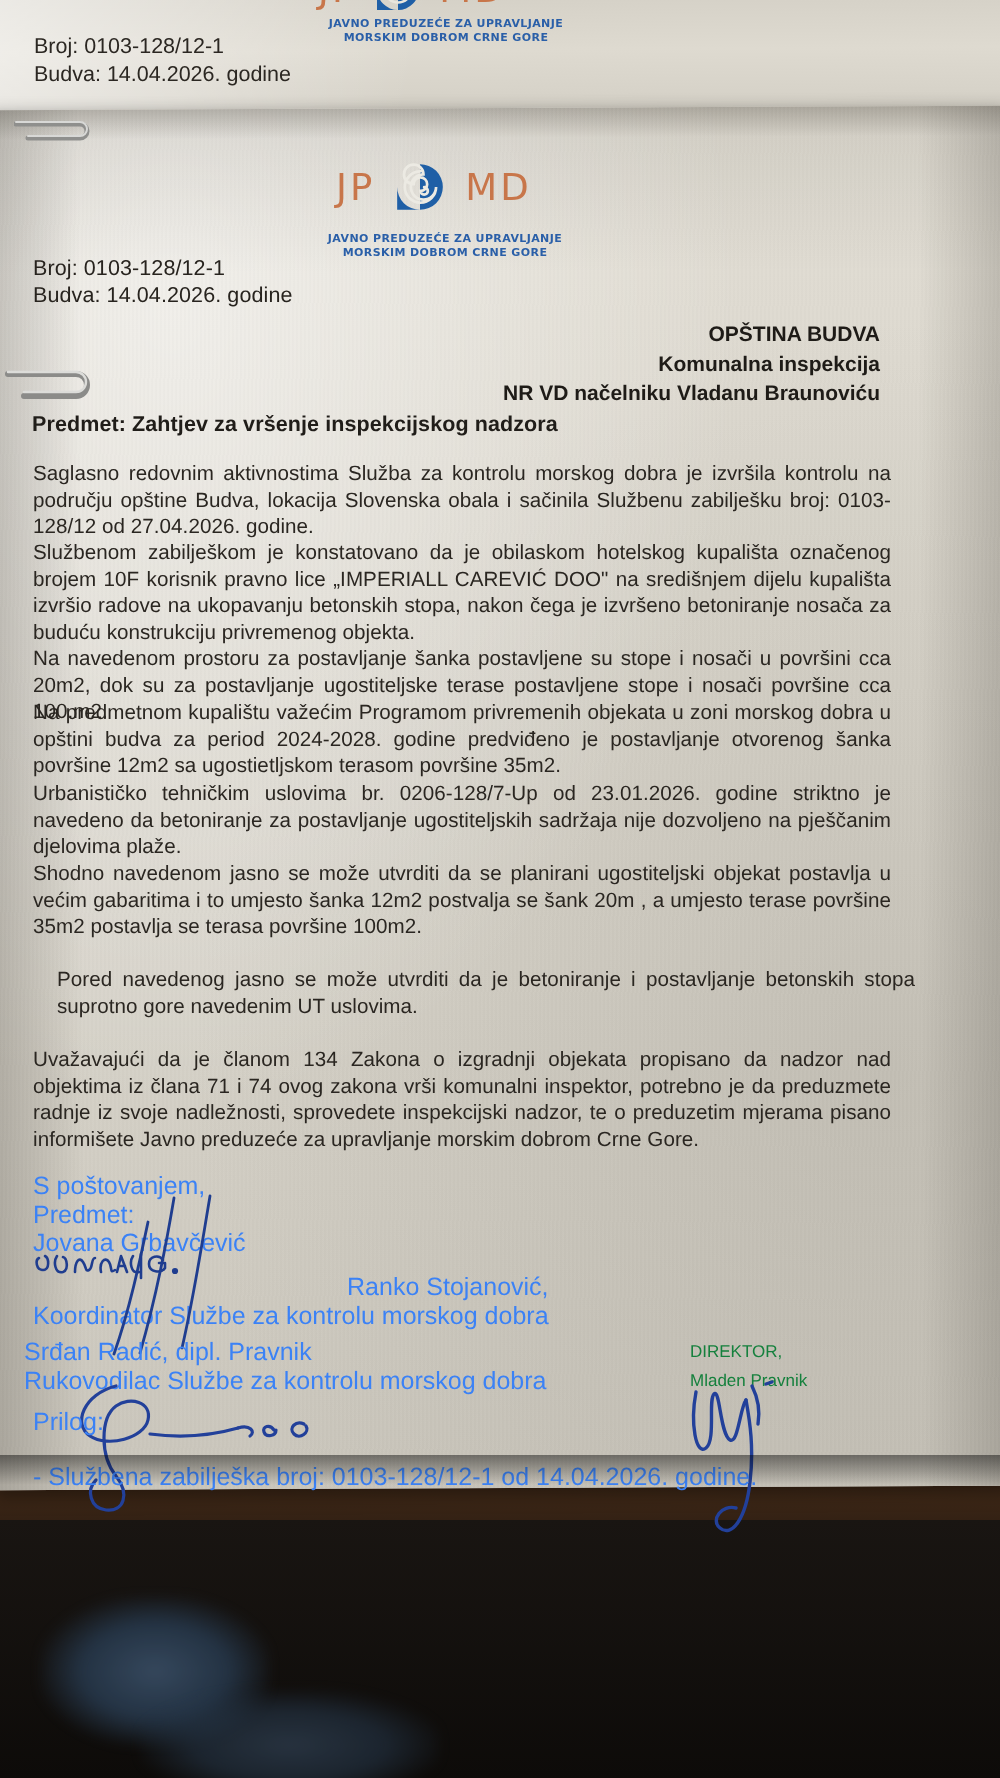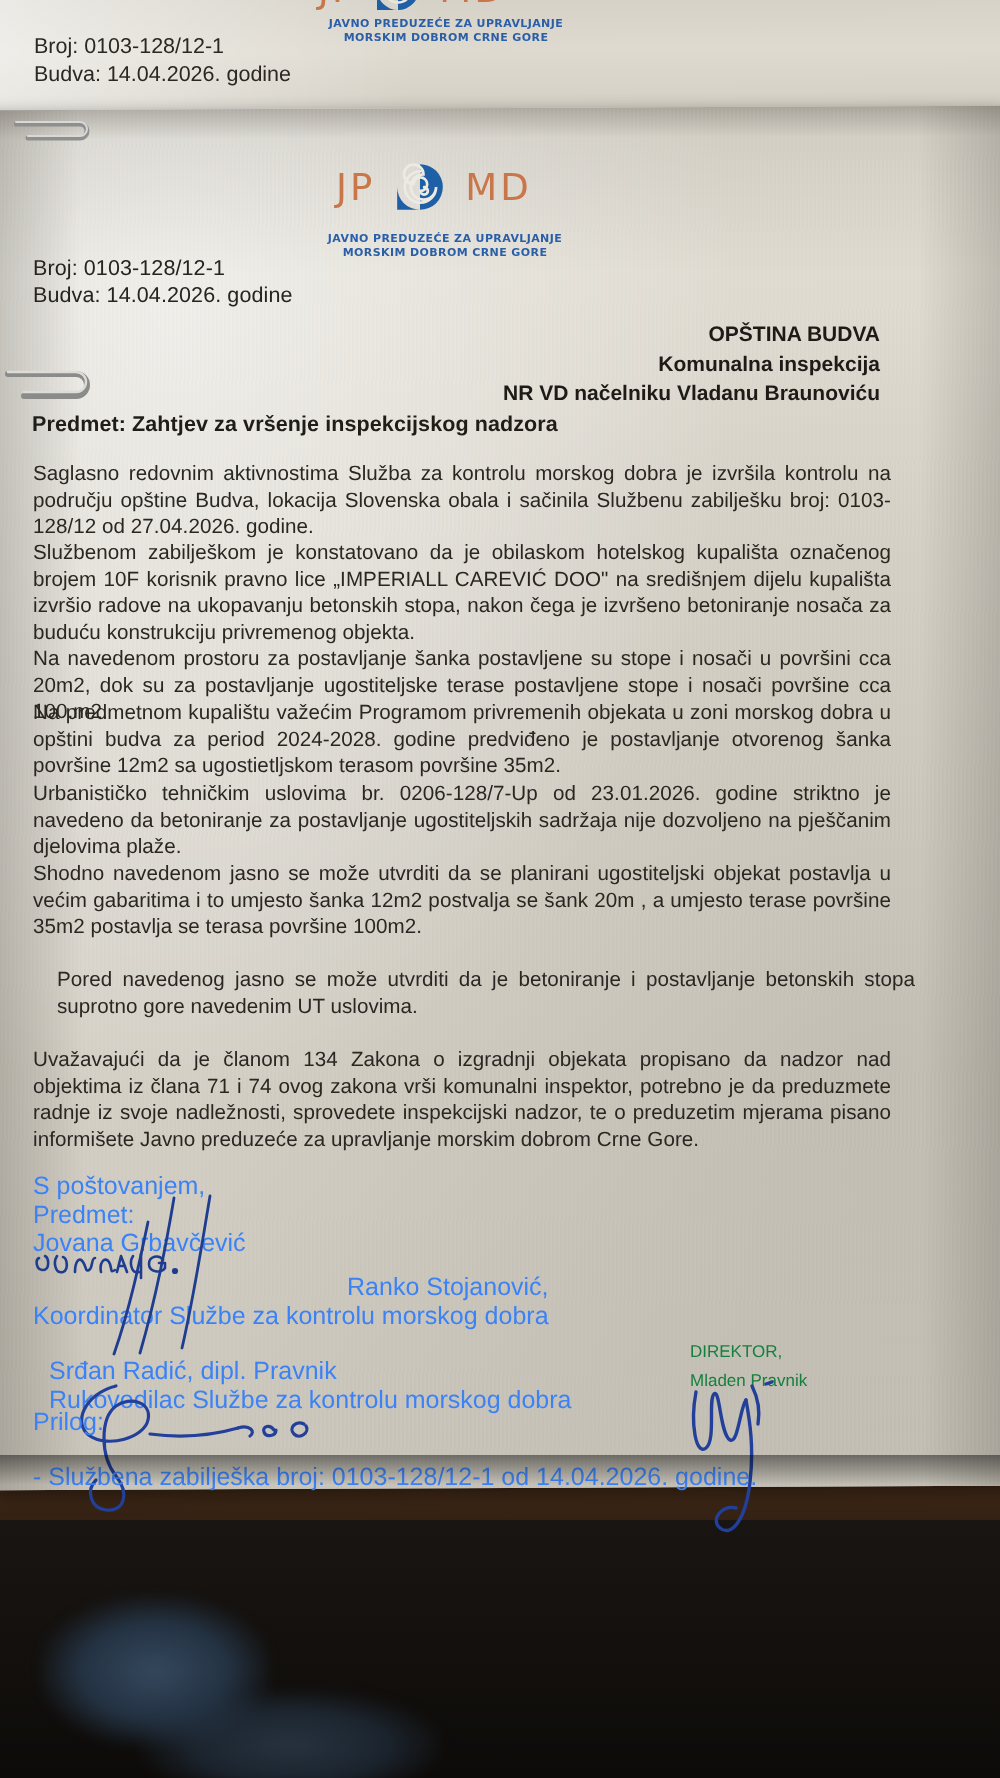--- a/index.html
+++ b/index.html
@@ -289,21 +289,21 @@
   </div>
 
   <svg class="ink" style="left:70px;top:1188px;" width="280" height="170" viewBox="0 0 280 170">
     <g fill="none" stroke="#1f3d8f" stroke-width="2.8" stroke-linecap="round">
       <path d="M70 165 C86 110 96 58 104 10"></path>
       <path d="M112 160 C124 108 132 56 140 8"></path>
       <path d="M44 166 C60 120 70 72 78 34"></path>
     </g>
   </svg>
 
-  <div class="txt sig-block" style="left:49px;top:1338px;margin-top:19px;">
+  <div class="txt sig-block" style="left:24px;top:1338px;">
     <div>Srđan Radić, dipl. Pravnik</div>
     <div>Rukovodilac Službe za kontrolu morskog dobra</div>
   </div>
 
   <div class="txt sig-right" style="left:690px;top:1338px;">
     <div>DIREKTOR,</div>
     <div>Mladen Pravnik</div>
   </div>
 
   <svg class="ink" style="left:680px;top:1378px;" width="200" height="180" viewBox="0 0 200 180">

